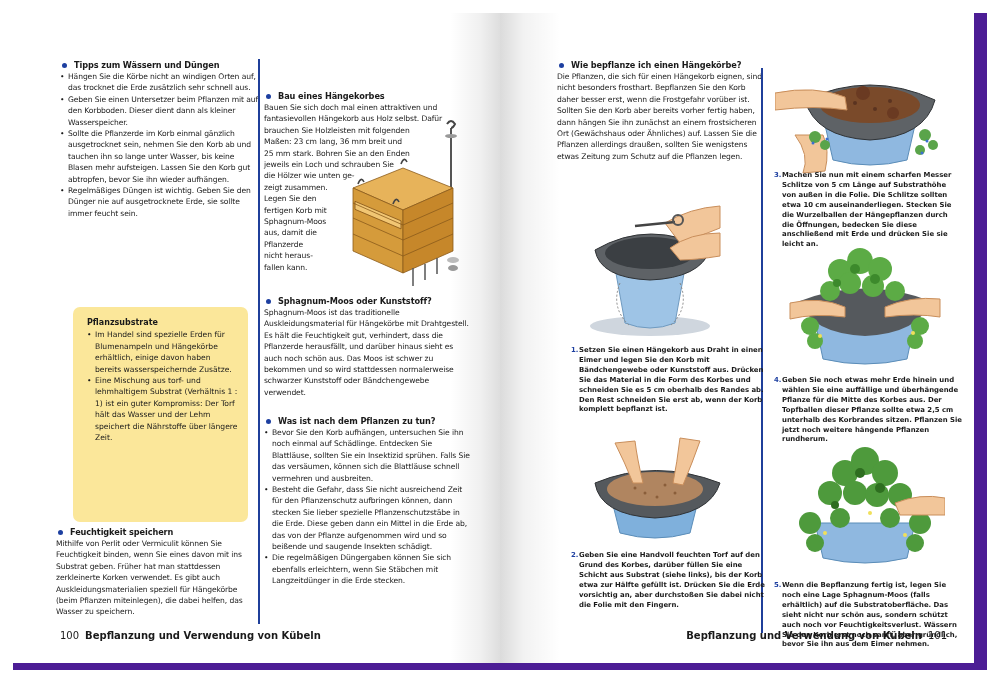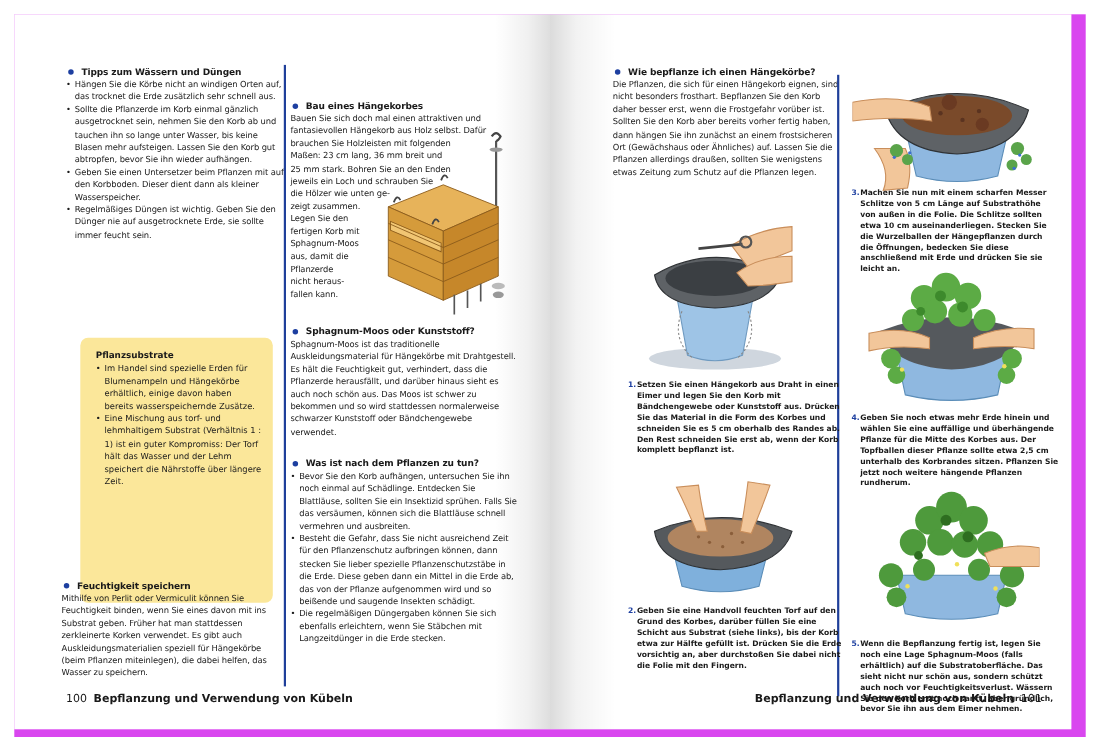--- a/index.html
+++ b/index.html
@@ -1,21 +1,21 @@
 <!DOCTYPE html>
 <html><head>
 <meta charset="utf-8">
 <style>
   * { box-sizing: border-box; margin: 0; padding: 0; }
   html, body { width: 1000px; height: 684px; background: #ffffff; overflow: hidden; }
   body { position: relative; font-family: "DejaVu Sans", sans-serif; color: #1a1a1a; }
 
   .book {
     position: absolute; left: 13px; top: 13px; width: 974px; height: 657px;
-    background: #d946ef;
+    background: #4c1d95;
   }
   .page {
     position: absolute; top: 0; height: 650px; background: #ffffff; overflow: hidden;
   }
   .page-left { left: 0; width: 487px; top: 0; }
   .page-right { left: 487px; width: 474px; top: 0; }
   .gutter-shade-left {
     position: absolute; right: 0; top: 0; width: 50px; height: 100%;
     background: linear-gradient(to right, rgba(0,0,0,0) 0%, rgba(0,0,0,0.06) 60%, rgba(0,0,0,0.13) 100%);
   }
@@ -33,21 +33,21 @@
   .heading::before {
     content: ""; position: absolute; left: 2px; top: 3.5px; width: 5px; height: 5px;
     background: #1d3fa0; border-radius: 50%;
   }
   .para { margin-bottom: 8px; }
   ul.bullets { list-style: none; }
   ul.bullets li { position: relative; padding-left: 8px; }
   ul.bullets li::before { content: "•"; position: absolute; left: 0; top: 0; }
 
   .note-box {
-    position: absolute; left: 73px; top: 294px; width: 175px; height: 241px;
+    position: absolute; left: 73px; top: 294px; width: 175px; height: 215px;
     background: #fbe79a; border-radius: 7px; padding: 10px 10px 8px 14px;
     font-size: 7.6px; line-height: 11.4px;
   }
   .note-title { font-weight: bold; font-size: 8px; margin-bottom: 1px; }
 
   .footer {
     position: absolute; bottom: 22px; font-size: 10px; color: #1a1a1a;
   }
   .footer .num { font-weight: normal; }
   .footer .title { font-weight: bold; margin-left: 6px; }
@@ -63,22 +63,22 @@
 
 <div class="book">
 
   <div class="page page-left">
     <div class="gutter-shade-left"></div>
 
     <div class="col" style="left:47px; top:46px; width:200px;">
       <div class="heading">Tipps zum Wässern und Düngen</div>
       <ul class="bullets">
         <li>Hängen Sie die Körbe nicht an windigen Orten auf, das trocknet die Erde zusätzlich sehr schnell aus.</li>
+        <li>Geben Sie einen Untersetzer beim Pflanzen mit auf den Korbboden. Dieser dient dann als kleiner Wasserspeicher.</li>
         <li>Sollte die Pflanzerde im Korb einmal gänzlich ausgetrocknet sein, nehmen Sie den Korb ab und tauchen ihn so lange unter Wasser, bis keine Blasen mehr aufsteigen. Lassen Sie den Korb gut abtropfen, bevor Sie ihn wieder aufhängen.</li>
-        <li>Geben Sie einen Untersetzer beim Pflanzen mit auf den Korbboden. Dieser dient dann als kleiner Wasserspeicher.</li>
         <li>Regelmäßiges Düngen ist wichtig. Geben Sie den Dünger nie auf ausgetrocknete Erde, sie sollte immer feucht sein.</li>
       </ul>
     </div>
 
     <div class="note-box" style="left:60px; top:294px;">
       <div class="note-title">Pflanzsubstrate</div>
       <ul class="bullets">
         <li>Im Handel sind spezielle Erden für Blumenampeln und Hängekörbe erhältlich, einige davon haben bereits wasserspeichernde Zusätze.</li>
         <li>Eine Mischung aus torf- und lehmhaltigem Substrat (Verhältnis 1 : 1) ist ein guter Kompromiss: Der Torf hält das Wasser und der Lehm speichert die Nährstoffe über längere Zeit.</li>
       </ul>

